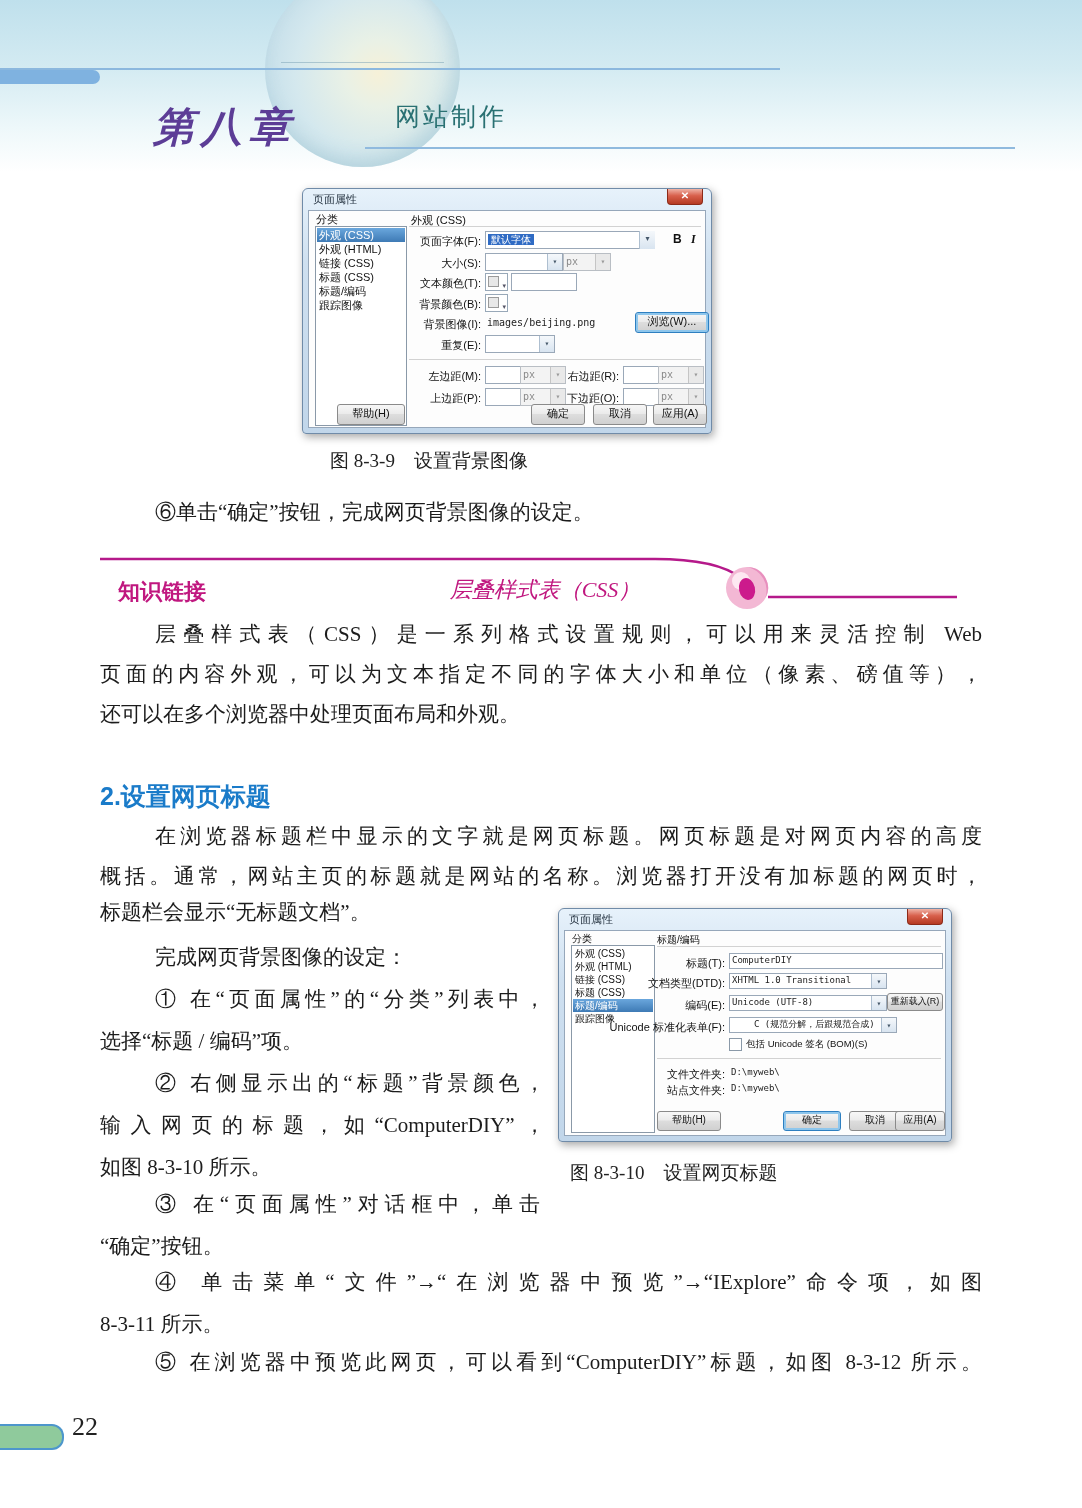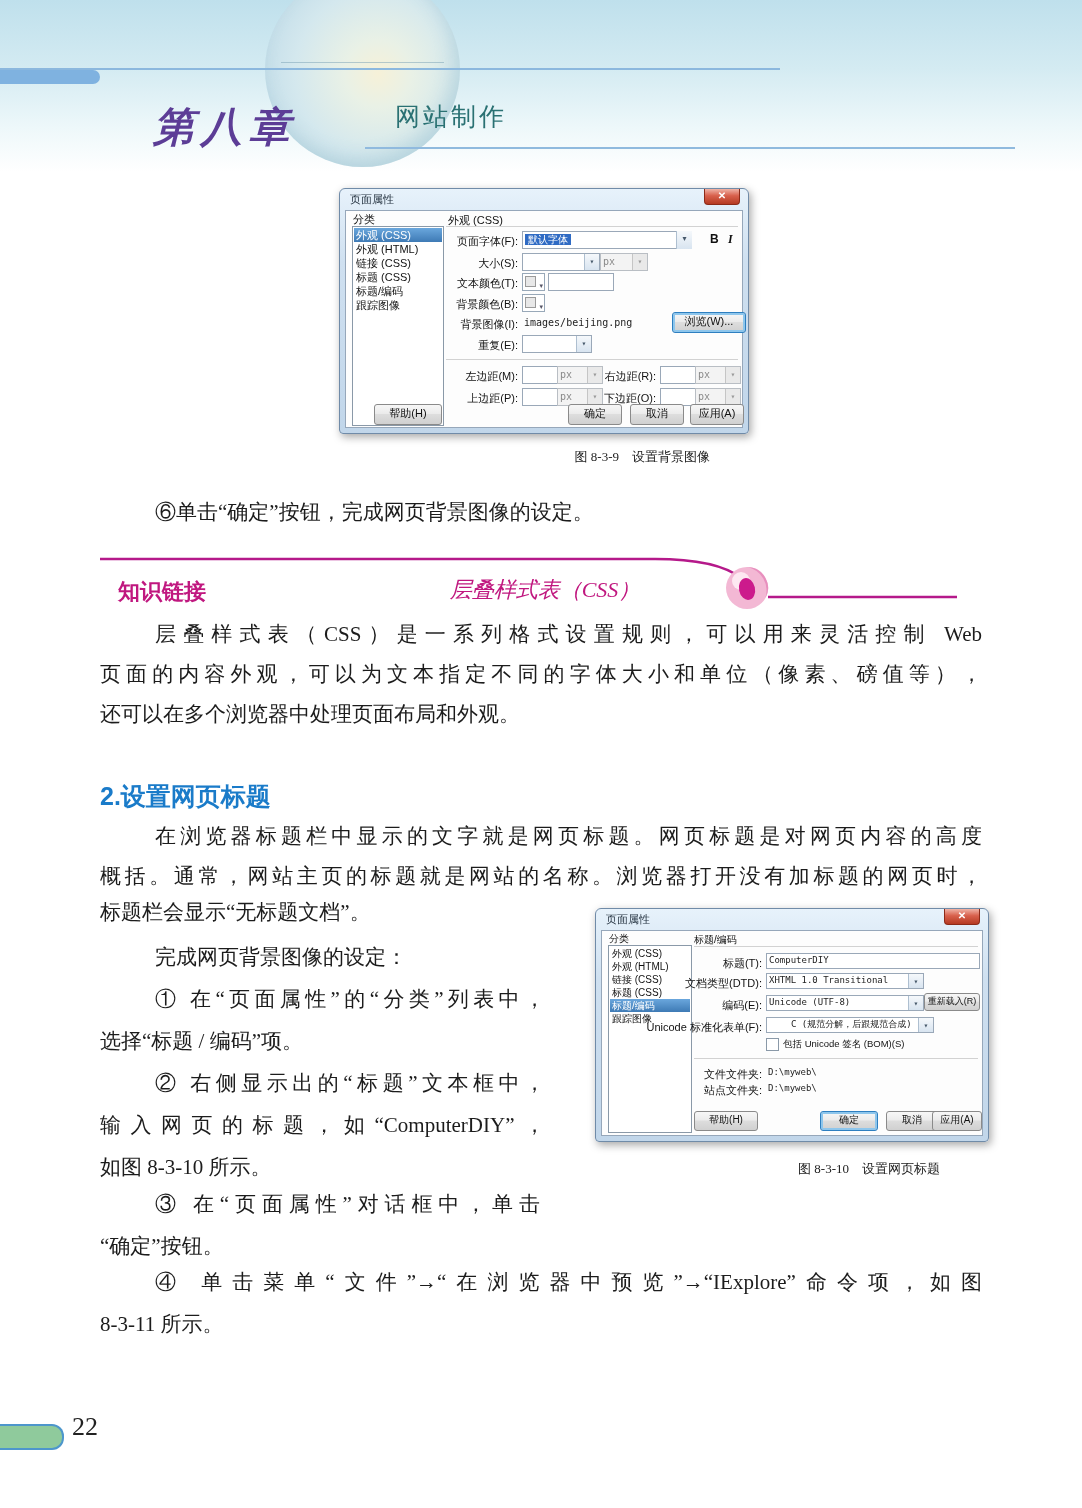--- a/index.html
+++ b/index.html
@@ -16,31 +16,31 @@
   .hdr-pill{position:absolute;left:0;top:70px;width:100px;height:14px;background:#7fb2e0;
             border-radius:0 8px 8px 0;}
   .chapter{position:absolute;left:153px;top:100px;font:italic bold 41px "Liberation Serif","DejaVu Serif",serif;
            color:#5c3d96;letter-spacing:7px;}
   .subtitle{position:absolute;left:395px;top:100px;font:25px "Liberation Sans","DejaVu Sans",sans-serif;
             color:#2a7173;letter-spacing:3px;}
   .hdr-underline{position:absolute;left:365px;top:147px;width:650px;height:2px;background:#90bade;}
   
   .line{position:absolute;font-size:21px;color:#1c1c1c;white-space:nowrap;}
   .just{white-space:normal;text-align:justify;text-align-last:justify;}
-  .caption{position:absolute;font-size:13px;color:#222;text-align:right;}
+  .caption{position:absolute;font-size:19px;color:#222;text-align:left;}
   
   .kn-deco{position:absolute;left:95px;top:548px;}
   .kn-label{position:absolute;left:118px;top:577px;font:bold 22px "Liberation Sans","DejaVu Sans",sans-serif;color:#c0177f;}
   .kn-title{position:absolute;left:380px;top:575px;width:330px;text-align:center;
             font:italic 22px "Liberation Serif","DejaVu Serif",serif;color:#c0177f;}
   
   .sec-head{position:absolute;left:100px;top:780px;font:bold 25px "Liberation Sans","DejaVu Sans",sans-serif;color:#1a7bc9;}
   
   .dlg{position:absolute;background:linear-gradient(180deg,#e7f2fb 0%,#cfe0f0 30%,#c1d6ea 100%);
-       border:1px solid #708ba8;border-radius:6px 6px 4px 4px;box-shadow:2px 3px 8px rgba(0,0,0,.35);margin-left:37px;}
+       border:1px solid #708ba8;border-radius:6px 6px 4px 4px;box-shadow:2px 3px 8px rgba(0,0,0,.35);}
   .dlg-title{position:absolute;top:3px;left:10px;font:11px "Liberation Sans","DejaVu Sans",sans-serif;color:#1e2c3a;}
   .dlg-close{position:absolute;top:0;right:8px;width:34px;height:15px;
              background:linear-gradient(#f0b3a6,#d8604c 45%,#b53a22);border:1px solid #8c2a18;border-top:none;
              border-radius:0 0 4px 4px;color:#fff;font:bold 10px/13px "Liberation Sans",sans-serif;text-align:center;}
   .dlg-content{position:absolute;left:5px;right:5px;top:21px;bottom:5px;background:#fdfdfd;border:1px solid #96a7ba;}
   .lbl{position:absolute;font:11px "Liberation Sans","DejaVu Sans",sans-serif;color:#111;text-align:right;white-space:nowrap;}
   .lbl.sm{font-size:11px;}
   .ptitle{position:absolute;font:11px "Liberation Sans","DejaVu Sans",sans-serif;color:#111;white-space:nowrap;}
   .sep{position:absolute;height:0;border-top:1px solid #d2d2d2;}
   .listbox{position:absolute;background:#fff;border:1px solid #8a99a8;
@@ -180,27 +180,28 @@
   <div class="line" style="left:100px;top:700px;text-align:center;">还可以在多个浏览器中处理页面布局和外观。</div>
 
   <div class="sec-head">2.设置网页标题</div>
   <div class="line just" style="left:155px;top:822px;width:827px;">在浏览器标题栏中显示的文字就是网页标题。网页标题是对网页内容的高度</div>
   <div class="line just" style="left:100px;top:862px;width:882px;">概括。通常，网站主页的标题就是网站的名称。浏览器打开没有加标题的网页时，</div>
   <div class="line" style="left:100px;top:898px;">标题栏会显示“无标题文档”。</div>
 
   <div class="line" style="left:155px;top:943px;">完成网页背景图像的设定：</div>
   <div class="line just" style="left:155px;top:985px;width:390px;">① 在“页面属性”的“分类”列表中，</div>
   <div class="line" style="left:100px;top:1027px;">选择“标题 / 编码”项。</div>
-  <div class="line just" style="left:155px;top:1069px;width:390px;">② 右侧显示出的“标题”文本框中，</div>
+  <div class="line just" style="left:155px;top:1069px;width:390px;">② 右侧显示出的“标题”背景颜色，</div>
   <div class="line just" style="left:100px;top:1111px;width:445px;">输入网页的标题，如“ComputerDIY”，</div>
   <div class="line" style="left:100px;top:1153px;">如图 8-3-10 所示。</div>
   <div class="line just" style="left:155px;top:1190px;width:385px;">③ 在“页面属性”对话框中，单击</div>
   <div class="line" style="left:100px;top:1232px;">“确定”按钮。</div>
   <div class="line just" style="left:155px;top:1268px;width:827px;">④ 单击菜单“文件”→“在浏览器中预览”→“IExplore”命令项，如图</div>
   <div class="line" style="left:100px;top:1310px;">8-3-11 所示。</div>
+  <div class="line just" style="left:155px;top:1348px;width:827px;">⑤ 在浏览器中预览此网页，可以看到“ComputerDIY”标题，如图 8-3-12 所示。</div>
 
   <div class="dlg" style="left:558px;top:908px;width:392px;height:232px;">
     <div class="dlg-title">页面属性</div>
     <div class="dlg-close">✕</div>
     <div class="dlg-content">
       <div class="ptitle" style="left:7px;top:1px;font-size:10px;">分类</div>
       <div class="listbox" style="left:6px;top:14px;width:80px;height:184px;font-size:10px;line-height:13px;">
         <div>外观 (CSS)</div>
         <div>外观 (HTML)</div>
         <div>链接 (CSS)</div>

